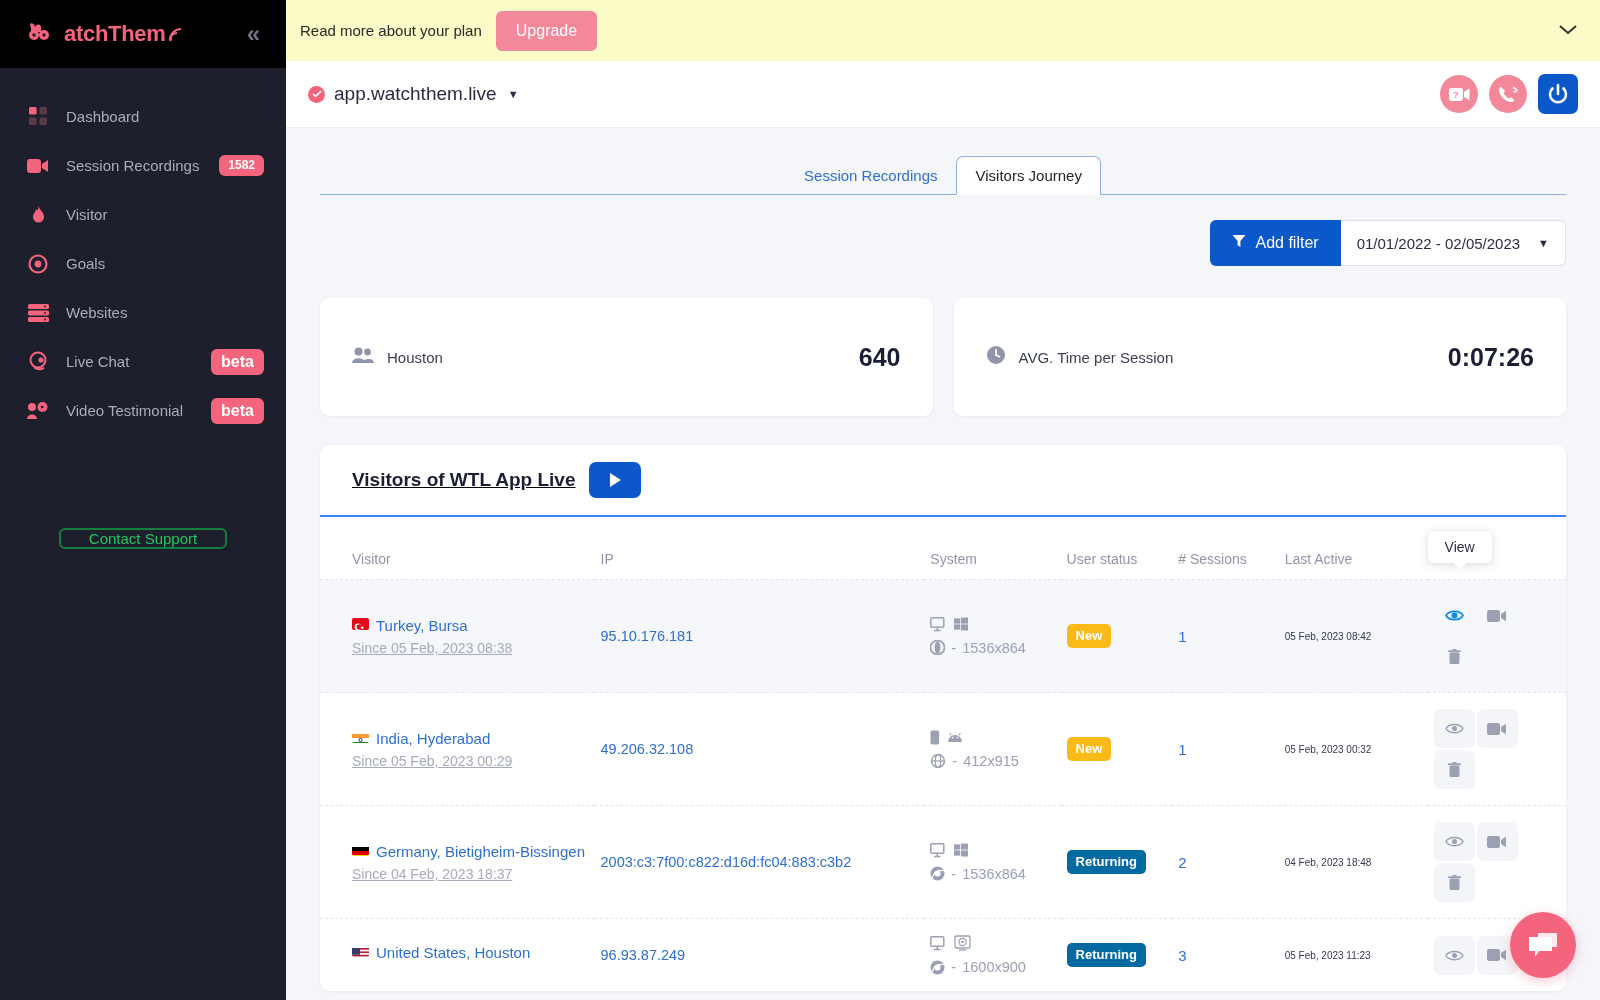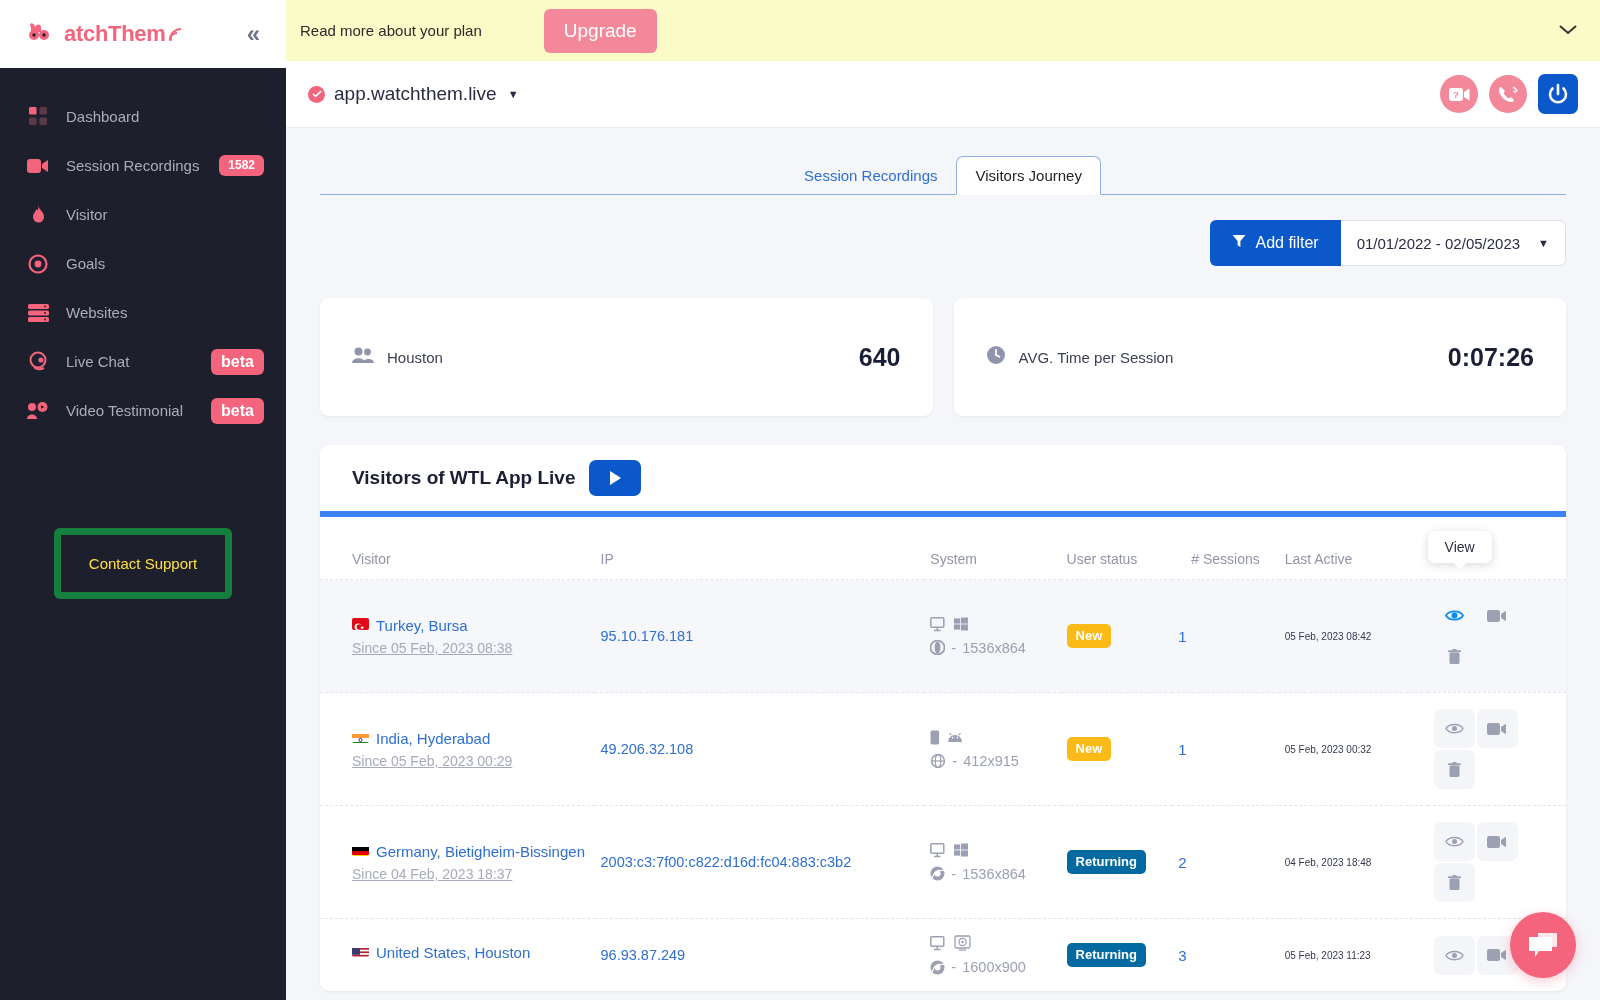--- a/index.html
+++ b/index.html
@@ -16,21 +16,21 @@
     width: 286px; height: 1000px;
     background: #1d1f2c;
     flex: 0 0 286px;
     position: relative;
     color: #b9bcc8;
   }
   .sb-head {
     height: 68px;
     display: flex; align-items: center; justify-content: space-between;
     padding: 0 26px 0 28px;
-    background: #ffffff;
+    background: #000000;
   }
   .logo { display: flex; align-items: center; gap: 2px; }
   .logo-text {
     font-size: 22px; font-weight: bold; color: #f4647d;
     letter-spacing: -0.3px;
   }
   .logo-mark { display:block; }
   .collapse-btn {
     color: #6e7385; font-size: 24px; line-height: 1; cursor: pointer;
     font-weight: bold;
@@ -50,37 +50,37 @@
   .badge-count {
     background: #f4647d; color: #fff; font-size: 12px; font-weight: bold;
     border-radius: 6px; padding: 3px 9px; line-height: 1.25;
   }
   .badge-beta {
     background: #f4647d; color: #fff; font-size: 16px; font-weight: bold;
     border-radius: 6px; padding: 3px 10px; line-height: 1.25;
   }
   .contact-wrap { padding: 93px 0 0 0; display: flex; justify-content: center; }
   .contact-btn {
-    border: 7px solid #15803d; color: #fde047; background: transparent;
-    border-radius: 6px; font-size: 15px; padding: 20px 28px;
+    border: 2px solid #15803d; color: #22c55e; background: transparent;
+    border-radius: 6px; font-size: 15px; padding: 0 28px;
     cursor: pointer; font-family: inherit;
   }
 
   
   .main { flex: 1 1 auto; height: 1000px; position: relative; background: #f5f6fa; overflow: hidden; }
 
   .plan-banner {
     height: 61px; background: #fbfbc8;
     display: flex; align-items: center; padding: 0 22px 0 14px;
     gap: 0;
   }
   .plan-text { font-size: 15px; color: #2b2b2b; margin-right: 14px; }
   .upgrade-btn {
     background: #f4889b; color: #fff; border: none; border-radius: 6px;
-    padding: 11px 20px; font-size: 19px; cursor: pointer; font-family: inherit; margin-left: 48px;
+    padding: 11px 20px; font-size: 16px; cursor: pointer; font-family: inherit;
   }
   .banner-chevron { margin-left: auto; color: #333; font-size: 16px; cursor: pointer; line-height: 1;}
 
   .site-bar {
     height: 67px; background: #fff;
     display: flex; align-items: center; padding: 0 22px 0 22px;
     border-bottom: 1px solid #ececf1;
   }
   .site-name {
     display: flex; align-items: center; gap: 9px;
@@ -140,21 +140,21 @@
   .card-label { font-size: 15px; color: #3a3f51; }
   .card-value { margin-left: auto; font-size: 25px; font-weight: bold; color: #1b1f35; }
 
   
   .panel {
     margin: 29px 34px 0 34px; background: #fff; border-radius: 9px;
     box-shadow: 0 1px 3px rgba(20,25,60,.06); overflow: hidden;
   }
   .panel-head {
     height: 72px; display: flex; align-items: center; gap: 14px;
-    padding: 0 32px; border-bottom: 6px solid #3b82f6;
+    padding: 0 32px; border-bottom: 2px solid #3b82f6; text-decoration: underline;
   }
   .panel-title { font-size: 19px; font-weight: bold; color: #1b1f35; }
   .play-btn {
     width: 52px; height: 36px; background: #0a58ca; border-radius: 7px;
     display: flex; align-items: center; justify-content: center; cursor: pointer;
   }
 
   table.vtable { width: 100%; border-collapse: collapse; table-layout: fixed; }
   table.vtable th {
     font-size: 14px; color: #9195a8; font-weight: normal; text-align: left;
@@ -448,21 +448,21 @@
             <col style="width:100px">
             <col style="width:140px">
             <col style="width:130px">
         </colgroup>
         <thead>
           <tr>
             <th>Visitor</th>
             <th>IP</th>
             <th>System</th>
             <th style="white-space:normal;width:60px;">User status</th>
-            <th style="white-space:normal;text-align:center;"># Sessions</th>
+            <th style="white-space:normal;"># Sessions</th>
             <th>Last Active</th>
             <th></th>
           </tr>
         </thead>
         <tbody>
 
           <tr class="row-hl">
             <td>
               <div class="visitor-name">
                 <span class="flag" style="background:#e30a17;">

